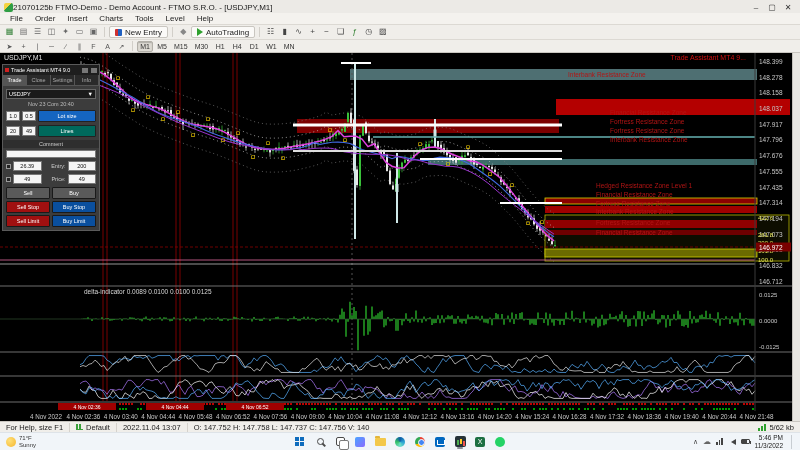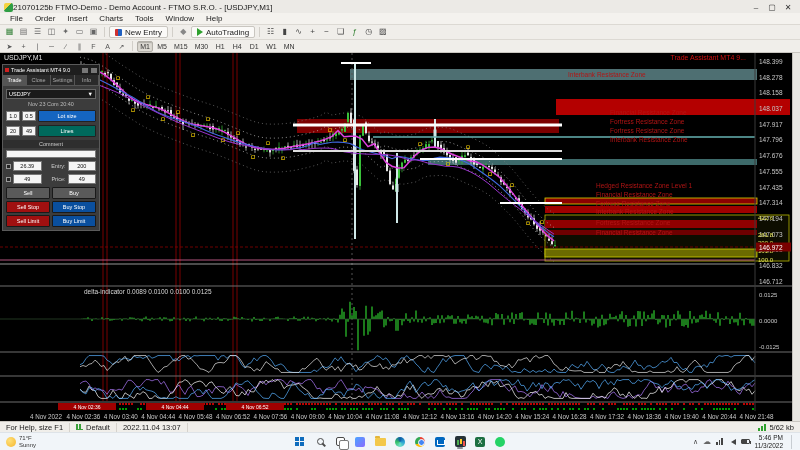--- a/index.html
+++ b/index.html
@@ -120,21 +120,21 @@
         <span class="win-ctrl">✕</span>
       </span>
   </div>
 
   <div class="menubar" id="menubar">
       <span class="menu-item">File</span>
       <span class="menu-item">Order</span>
       <span class="menu-item">Insert</span>
       <span class="menu-item">Charts</span>
       <span class="menu-item">Tools</span>
-      <span class="menu-item">Window</span>
+      <span class="menu-item">Level</span>
       <span class="menu-item">Help</span>
     </div>
 
   <div class="toolbar1" id="toolbar1">
     <span id="tb-left" style="display:flex;gap:1px">
         <button class="tbtn" style="color:#2e7d32">▦</button>
         <button class="tbtn" style="color:#666666">▤</button>
         <button class="tbtn" style="color:#666666">☰</button>
         <button class="tbtn" style="color:#666666">◫</button>
         <button class="tbtn" style="color:#666666">✦</button>
@@ -1365,20 +1365,21 @@
     </div>
   </div>
 
   <div class="statusbar">
     <span class="sb-seg">For Help, size F1</span>
     <span class="sb-seg">
       <span class="prof-ico"></span>
       <span>Default</span>
     </span>
     <span class="sb-seg">2022.11.04 13:07</span>
+    <span class="sb-seg" style="border-right:0">O: 147.752  H: 147.758  L: 147.737  C: 147.756  V: 140</span>
     <span class="sb-traffic">
       <span class="conn-ico">
           <i></i>
           <i></i>
           <i></i>
         </span>
       <span>5/62 kb</span>
     </span>
   </div>
 

